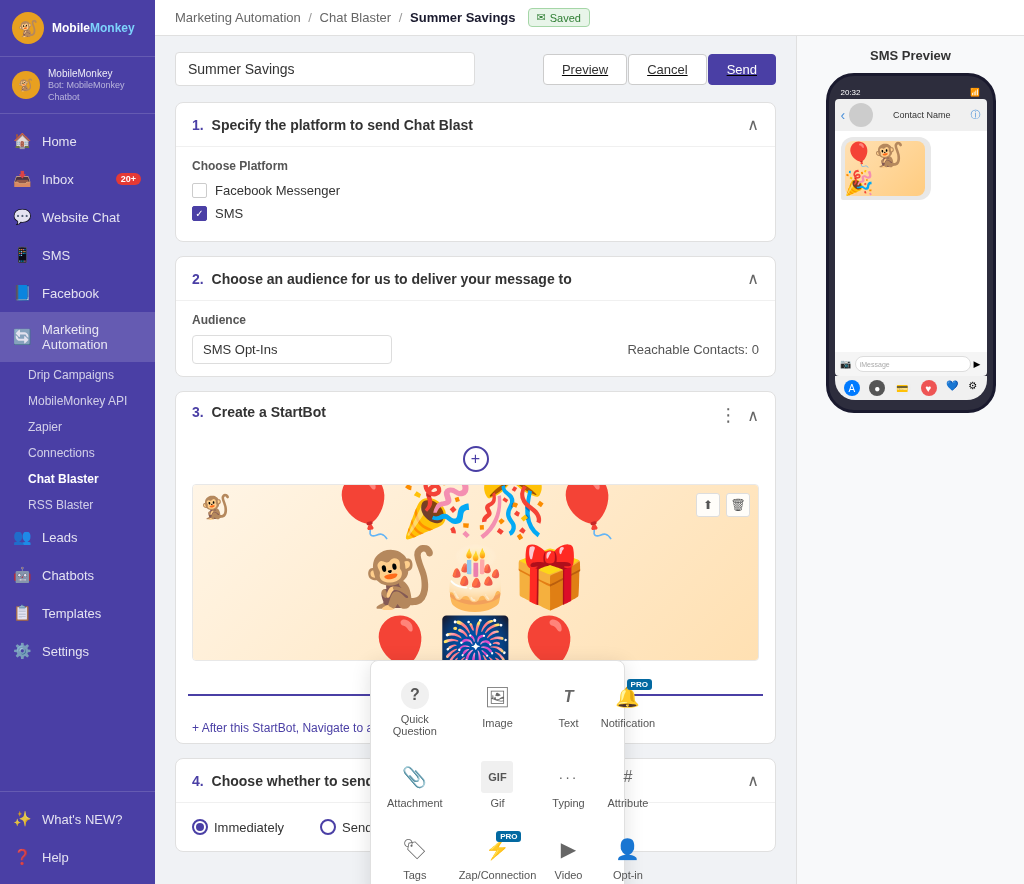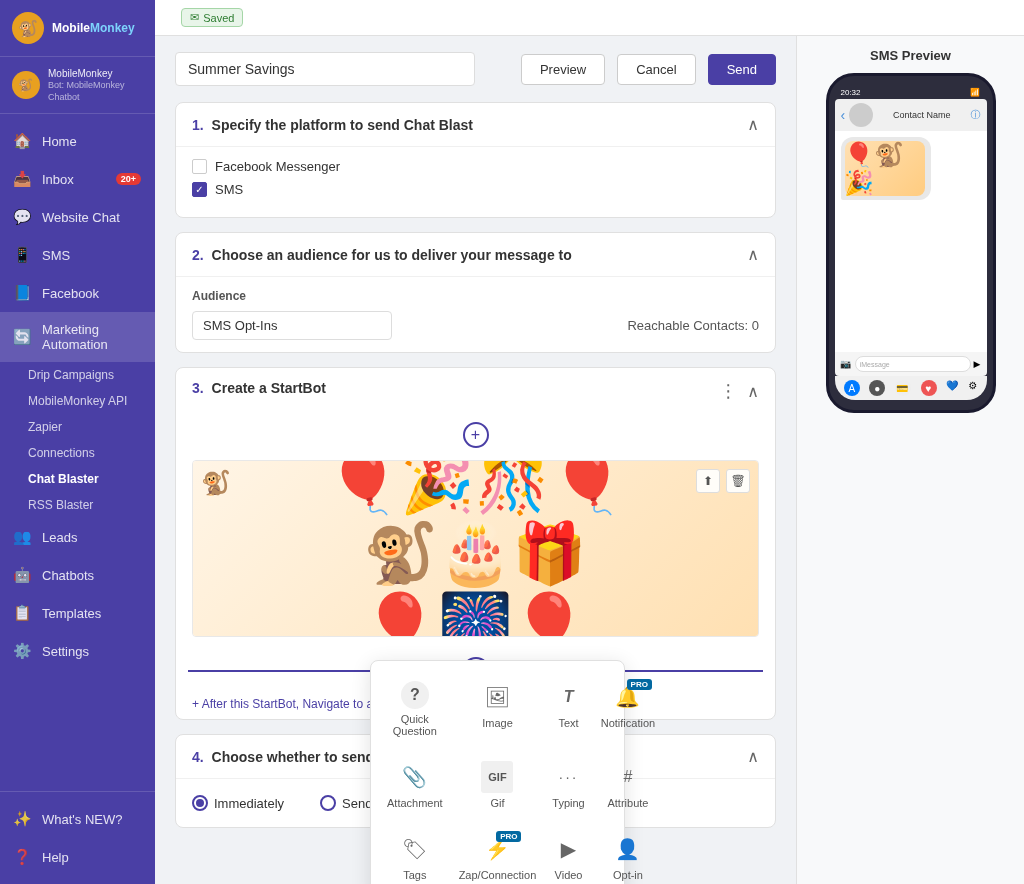--- a/index.html
+++ b/index.html
@@ -31,21 +31,21 @@
     .breadcrumb { font-size: 13px; color: #666; }
     .breadcrumb .sep { margin: 0 4px; color: #999; }
     .breadcrumb .current { color: #1a1a2e; font-weight: 600; }
     .saved-badge { display: flex; align-items: center; gap: 4px; background: #e8f5e9; color: #2e7d32; font-size: 11px; padding: 2px 8px; border-radius: 4px; border: 1px solid #a5d6a7; margin-left: 6px; }
 
     .content-area { flex: 1; display: flex; overflow: hidden; }
     .editor { flex: 1; padding: 16px 20px; overflow-y: auto; }
 
     .title-bar { display: flex; align-items: center; gap: 12px; margin-bottom: 16px; }
     .title-input { flex: 1; max-width: 300px; border: 1px solid #ddd; border-radius: 4px; padding: 8px 12px; font-size: 14px; color: #333; }
-    .title-actions { margin-left: auto; display: flex; gap: 12px; }
+    .title-actions { margin-left: auto; display: flex; gap: 1px; text-decoration: underline; }
     .btn { padding: 7px 18px; border-radius: 4px; font-size: 13px; font-weight: 500; cursor: pointer; border: 1px solid #ccc; background: white; color: #333; }
     .btn-primary { background: #4a3fa5; color: white; border-color: #4a3fa5; }
 
     .section-card { background: white; border-radius: 8px; border: 1px solid #e0e0e0; margin-bottom: 14px; }
     .section-header { display: flex; align-items: center; justify-content: space-between; padding: 12px 16px; }
     .section-title { font-size: 14px; font-weight: 600; color: #333; }
     .section-title .num { color: #4a3fa5; margin-right: 4px; }
     .section-toggle { cursor: pointer; color: #666; font-size: 16px; }
     .section-body { padding: 12px 16px; border-top: 1px solid #f0f0f0; }
 
@@ -184,20 +184,27 @@
     <div class="nav-item">
       <span class="nav-icon">❓</span>
       <span>Help</span>
     </div>
   </div>
 </nav>
 
 <div class="main">
 
   <div class="topbar">
+    <div class="breadcrumb">
+      <span style="color:#666;">Marketing Automation</span>
+      <span class="sep">/</span>
+      <span style="color:#666;">Chat Blaster</span>
+      <span class="sep">/</span>
+      <span class="current">Summer Savings</span>
+    </div>
     <div class="saved-badge">
       <span>✉</span>
       <span>Saved</span>
     </div>
   </div>
 
   <div class="content-area">
     <div class="editor">
 
       <div class="title-bar">
@@ -211,20 +218,21 @@
 
       <div class="section-card">
         <div class="section-header">
           <div class="section-title">
             <span class="num">1.</span>
             <span>Specify the platform to send Chat Blast</span>
           </div>
           <span class="section-toggle">∧</span>
         </div>
         <div class="section-body">
+          <div class="platform-label">Choose Platform</div>
           <div class="checkbox-row">
             <div class="checkbox-box"></div>
             <span>Facebook Messenger</span>
           </div>
           <div class="checkbox-row">
             <div class="checkbox-box checked">✓</div>
             <span>SMS</span>
           </div>
         </div>
       </div>

